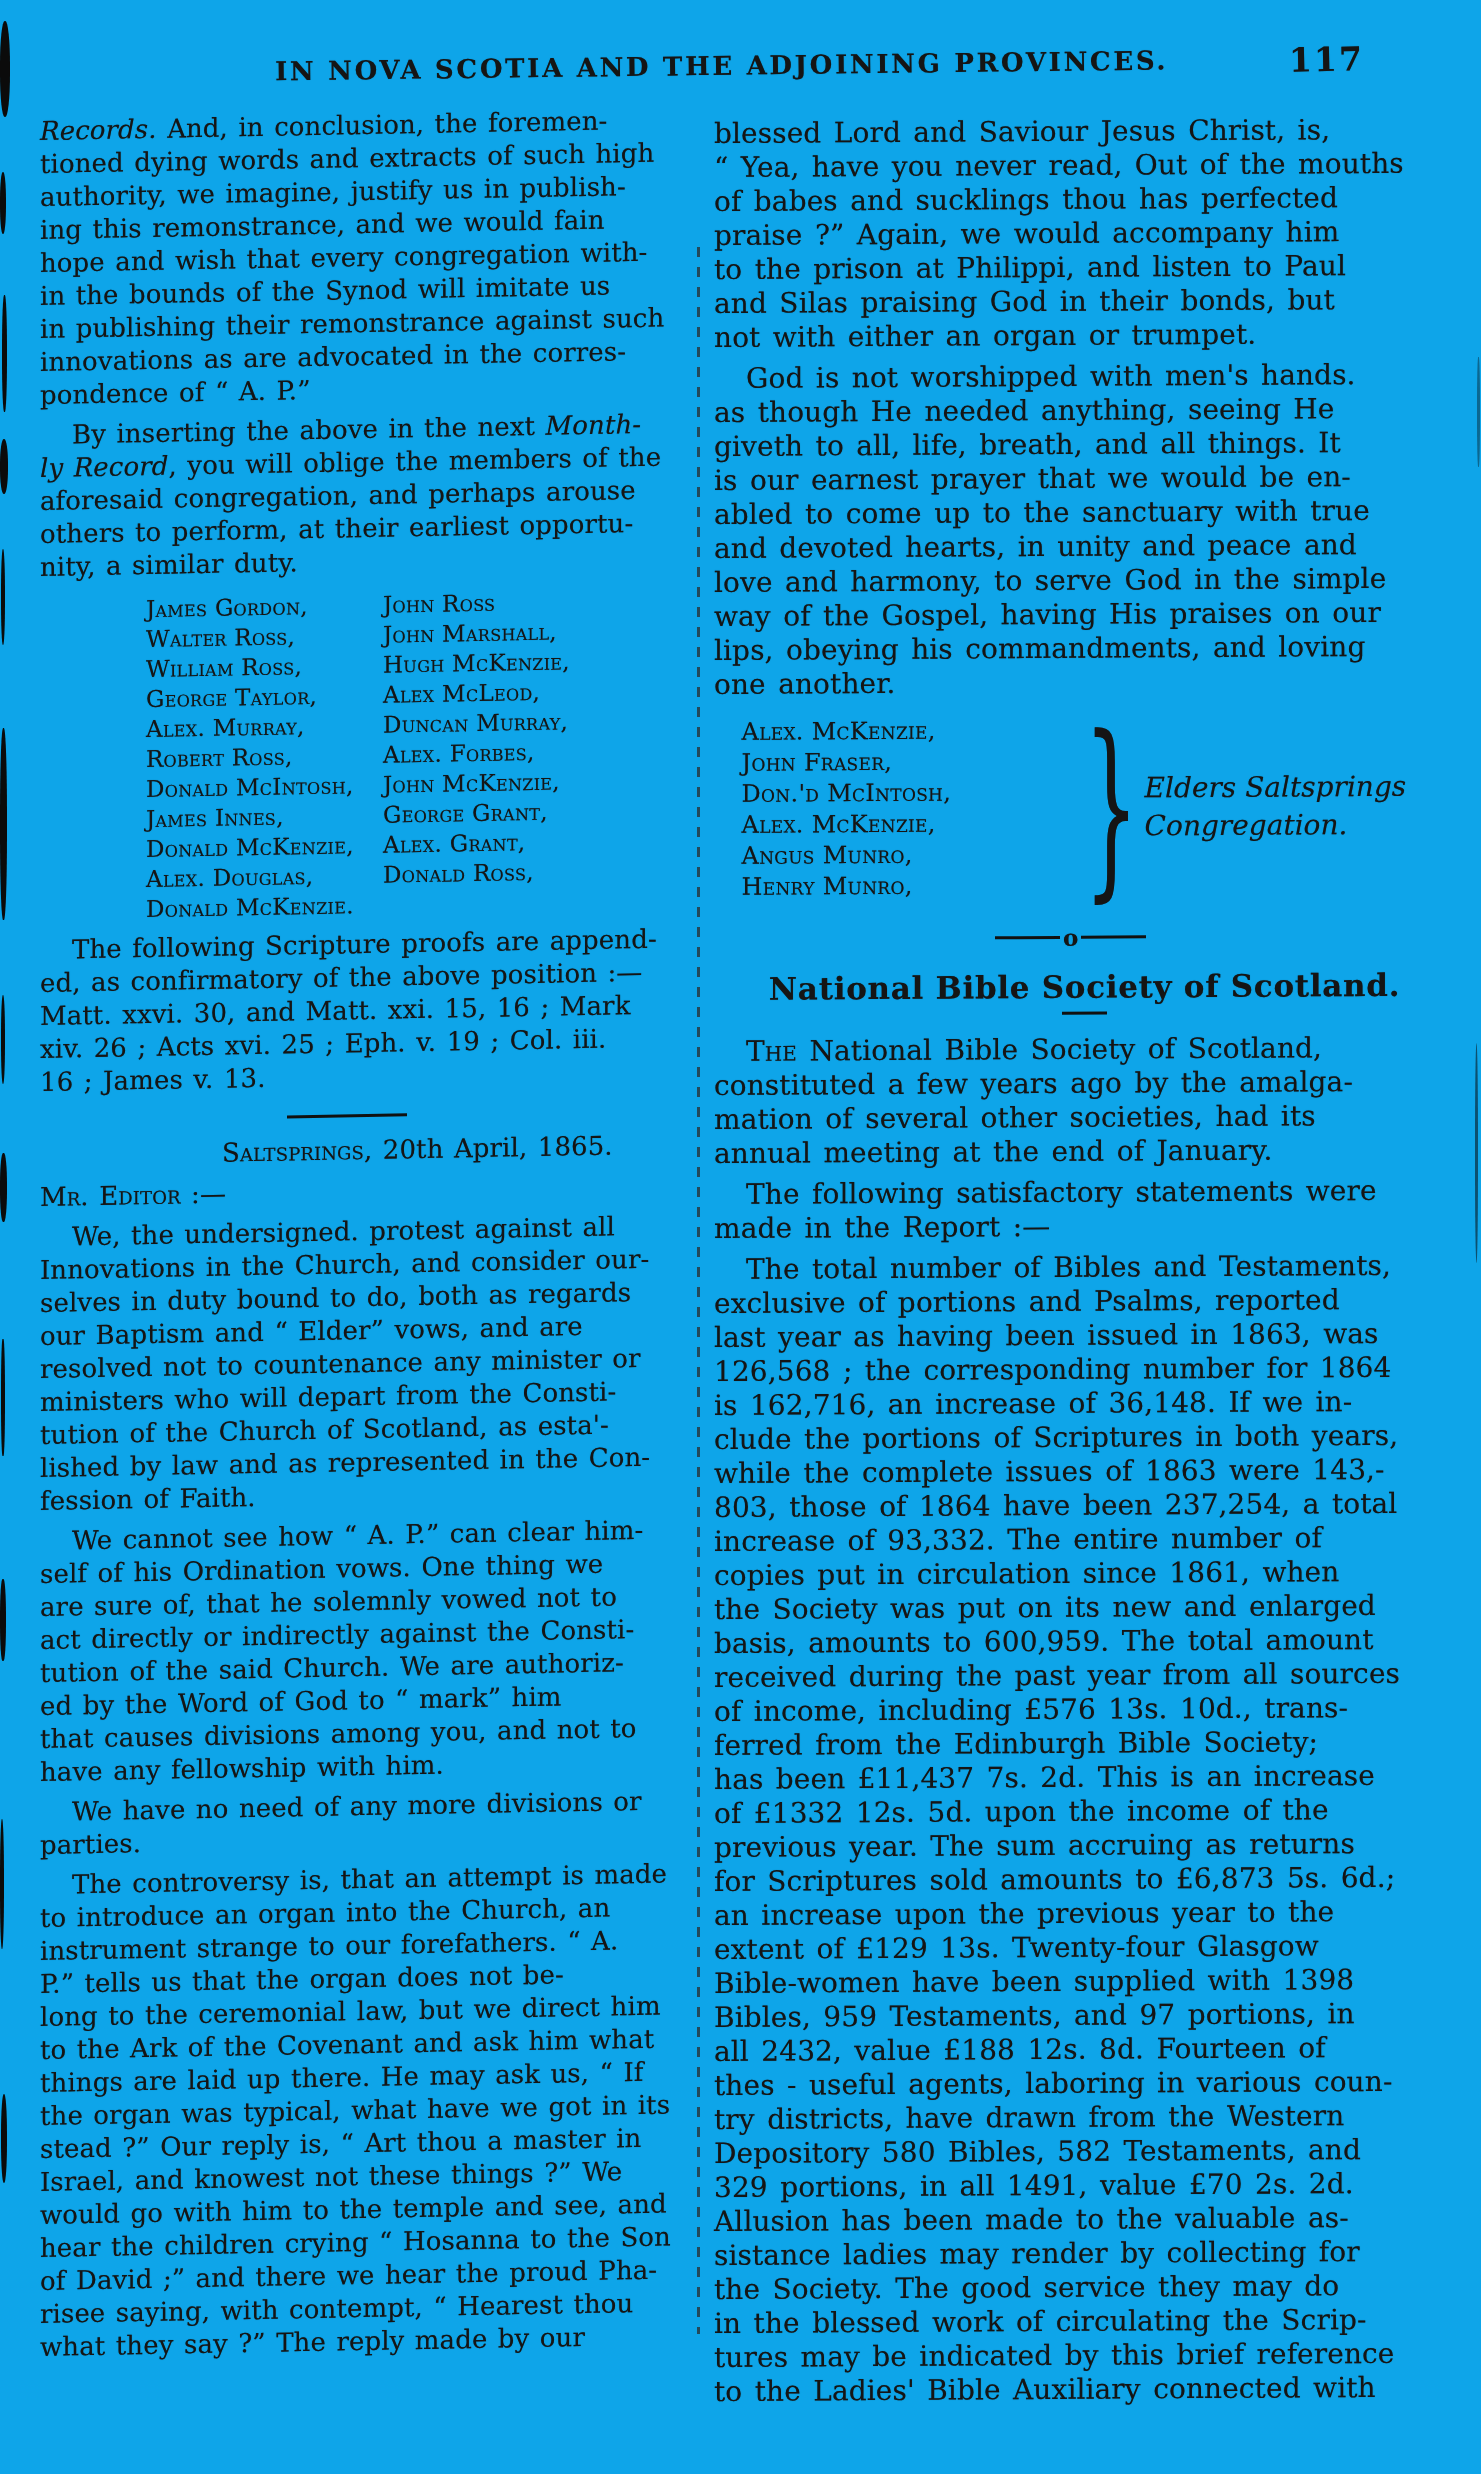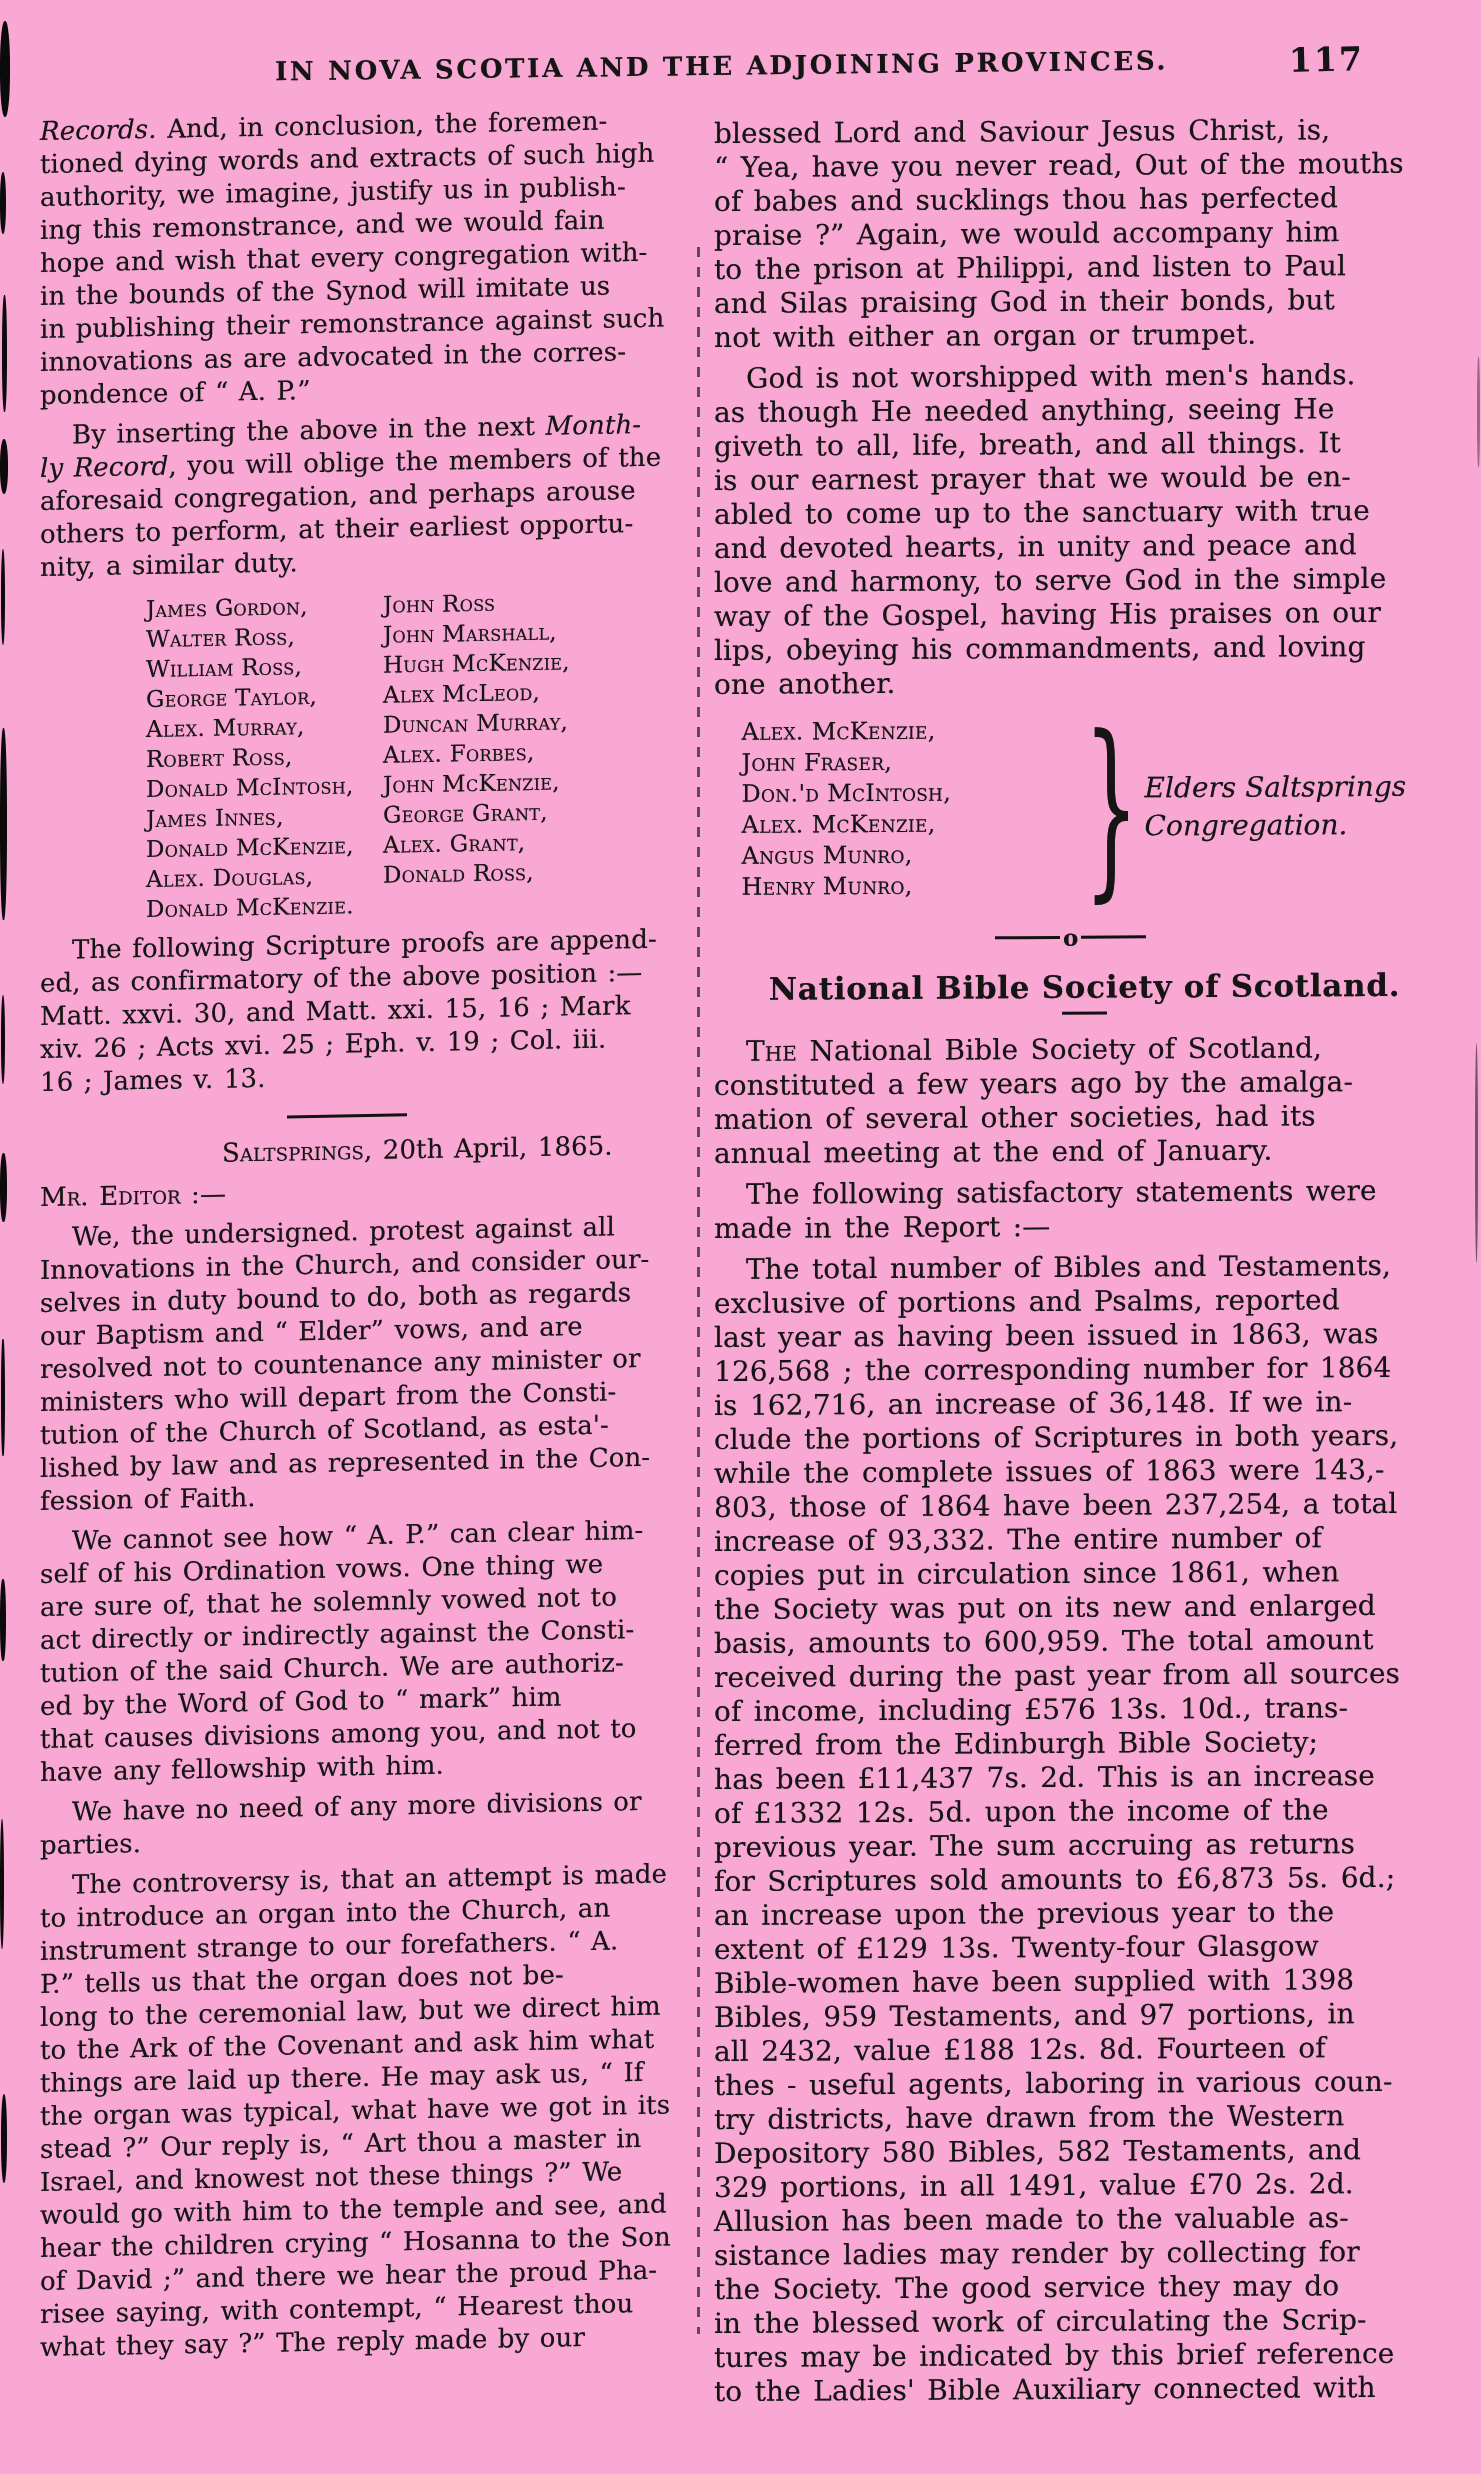--- a/index.html
+++ b/index.html
@@ -1,19 +1,19 @@
 <!DOCTYPE html>
 <html style="font-size:11px"><head>
 <meta charset="utf-8">
 <style>
   html,body { margin:0; padding:0; background:#e8e8e6; }
   .page {
     position:relative;
     width:1481px; height:2475px;
-    background:#f9a8d4;
+    background:#0ea5e9;
     overflow:hidden;
     color:#151515;
     font-family:"DejaVu Serif","Liberation Serif",serif;
     text-shadow:0 0 0.7px rgba(20,20,20,.55);
   }
   
   .header-title {
     position:absolute; top:51px; left:275px; width:879px;
     text-align:center;
     font-size:26px; font-weight:bold; letter-spacing:2.7px;

